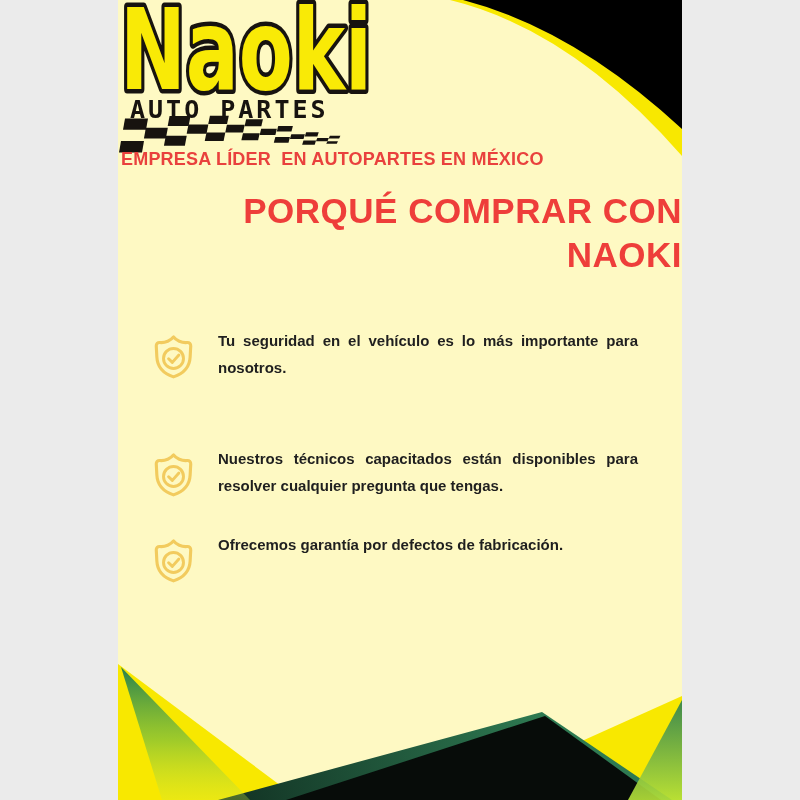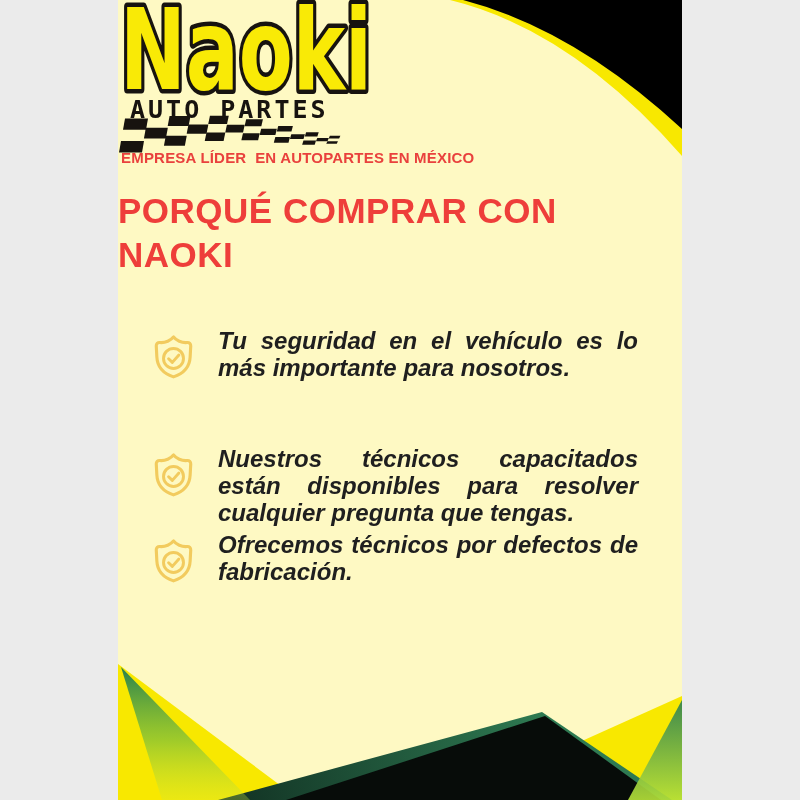--- a/index.html
+++ b/index.html
@@ -4,30 +4,30 @@
 <style>
   html,body{margin:0;padding:0;background:#ebebeb;}
   .stage{position:relative;width:800px;height:800px;background:#ebebeb;overflow:hidden;
          font-family:"Liberation Sans",sans-serif;}
   .poster{position:absolute;left:118px;top:0;width:564px;height:800px;background:#fef9c3;overflow:hidden;}
   .decor{position:absolute;left:0;top:0;width:564px;height:800px;pointer-events:none;}
 
   .logo-svg{position:absolute;left:-3px;top:0;width:290px;height:104px;}
   .logo-sub{position:absolute;left:12px;top:95px;font-family:"DejaVu Sans Mono",monospace;
             font-weight:bold;font-size:25px;letter-spacing:3px;color:#17130f;white-space:nowrap;}
-  .tagline{position:absolute;left:3px;top:149px;font-weight:bold;font-size:15px;
+  .tagline{position:absolute;left:3px;top:149px;font-weight:bold;font-size:18px;
            letter-spacing:0.2px;color:#e9413d;white-space:pre;}
 
-  .heading{position:absolute;left:0;top:189px;width:564px;text-align:left;color:#ee3e3a;
+  .heading{position:absolute;left:0;top:189px;width:564px;text-align:right;color:#ee3e3a;
            font-weight:bold;font-size:35px;line-height:44px;letter-spacing:0.5px;}
 
   .benefit{position:absolute;left:32px;width:492px;display:flex;align-items:flex-start;}
   .benefit .shield{flex:0 0 47px;width:47px;height:47px;margin-right:21px;margin-top:6px;}
-  .benefit .btext{width:420px;color:#1f1f1f;font-weight:bold;font-size:24px;line-height:27px;
-                  text-align:justify;font-style:italic;}
+  .benefit .btext{width:420px;color:#1f1f1f;font-weight:bold;font-size:15px;line-height:27px;
+                  text-align:justify;}
   .b1{top:327px;} .b2{top:445px;} .b3{top:531px;}
 </style>
 </head>
 <body>
 
 <div class="stage">
   <div class="poster">
 
     <svg class="decor" viewBox="0 0 564 800" aria-hidden="true">
       <defs>
@@ -112,17 +112,17 @@
       </svg>
       <div class="btext">Nuestros técnicos capacitados están disponibles para resolver cualquier pregunta que tengas.</div>
     </div>
 
     <div class="benefit b3">
       <svg class="shield" viewBox="0 0 48 48">
         <path d="M24,4 C21.5,7.5 15.5,10.3 10,9.7 C7.8,9.5 6.3,11 6.4,13.2 L7,24.5 C7.5,35 14,41.5 24,44.8 C34,41.5 40.5,35 41,24.5 L41.6,13.2 C41.7,11 40.2,9.5 38,9.7 C32.5,10.3 26.5,7.5 24,4 Z" fill="none" stroke="#f2cb5e" stroke-width="3.2" stroke-linejoin="round"></path>
         <circle cx="24" cy="26" r="10.2" fill="none" stroke="#f2cb5e" stroke-width="3"></circle>
         <path d="M19,26.3 L22.8,30 L29.5,22.5" fill="none" stroke="#f2cb5e" stroke-width="3" stroke-linecap="round" stroke-linejoin="round"></path>
       </svg>
-      <div class="btext">Ofrecemos técnicos por defectos de fabricación.</div>
+      <div class="btext">Ofrecemos garantía por defectos de fabricación.</div>
     </div>
 
   </div>
 </div>
 
 </body></html>

